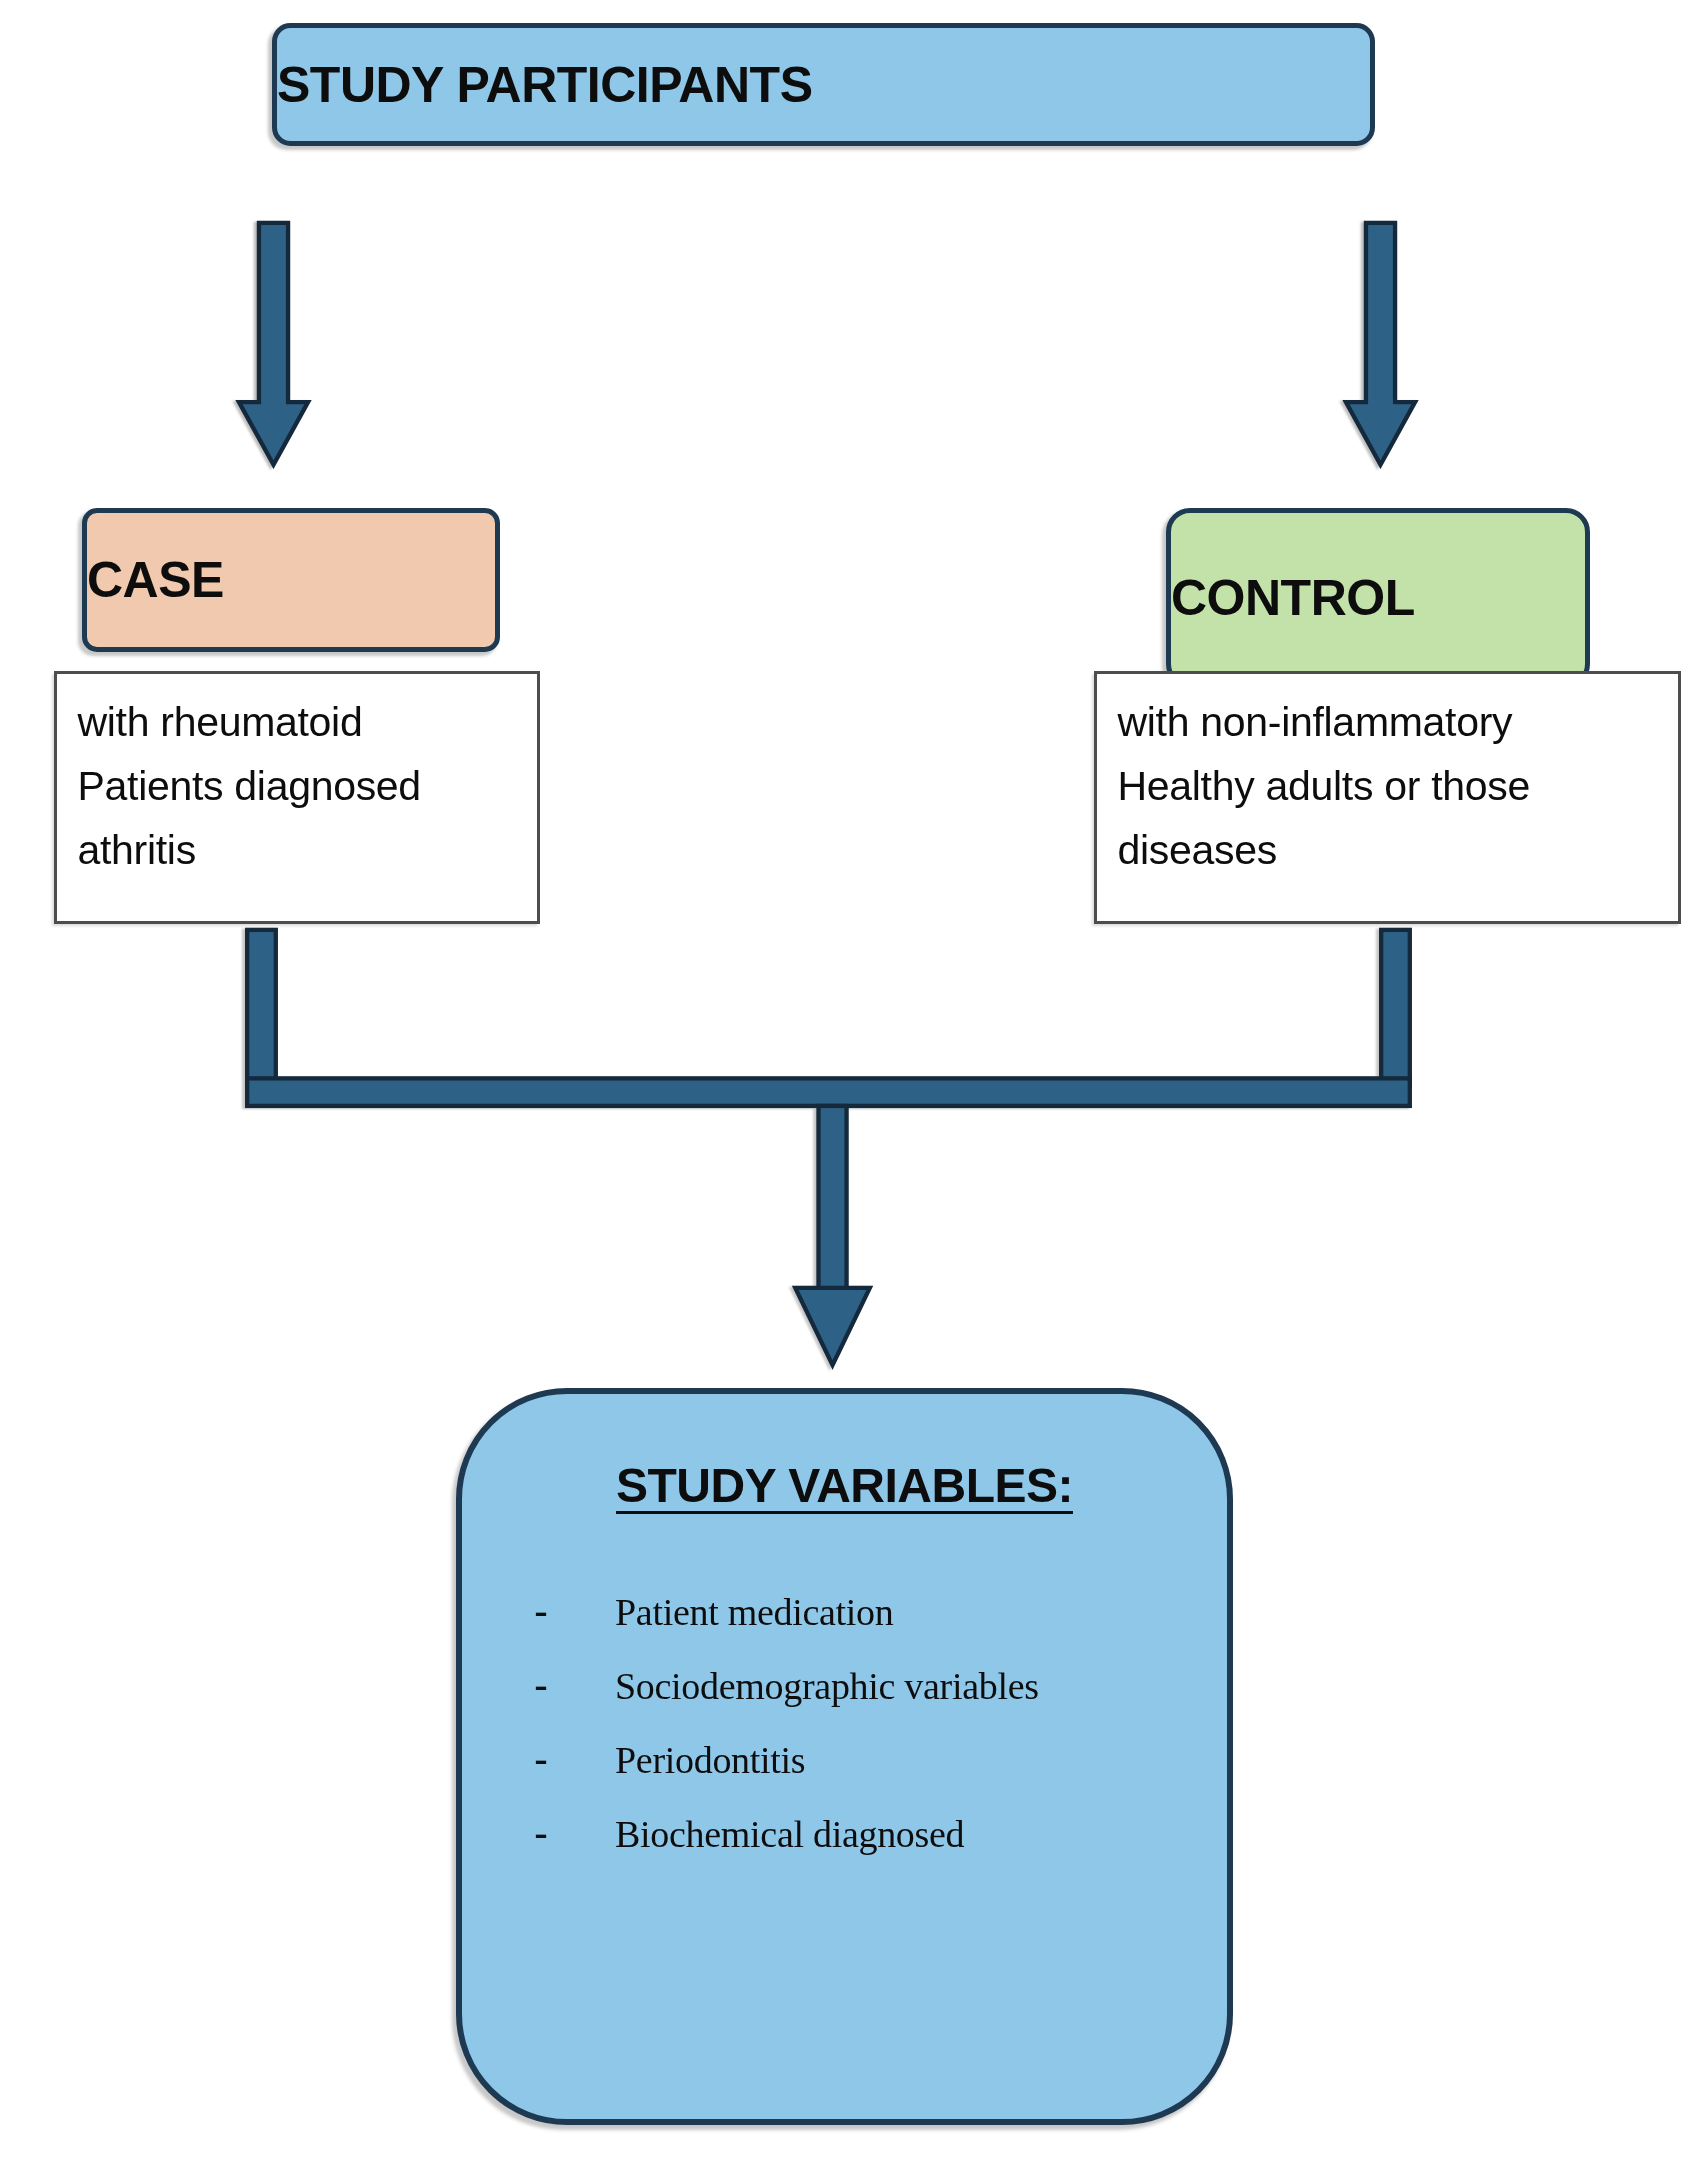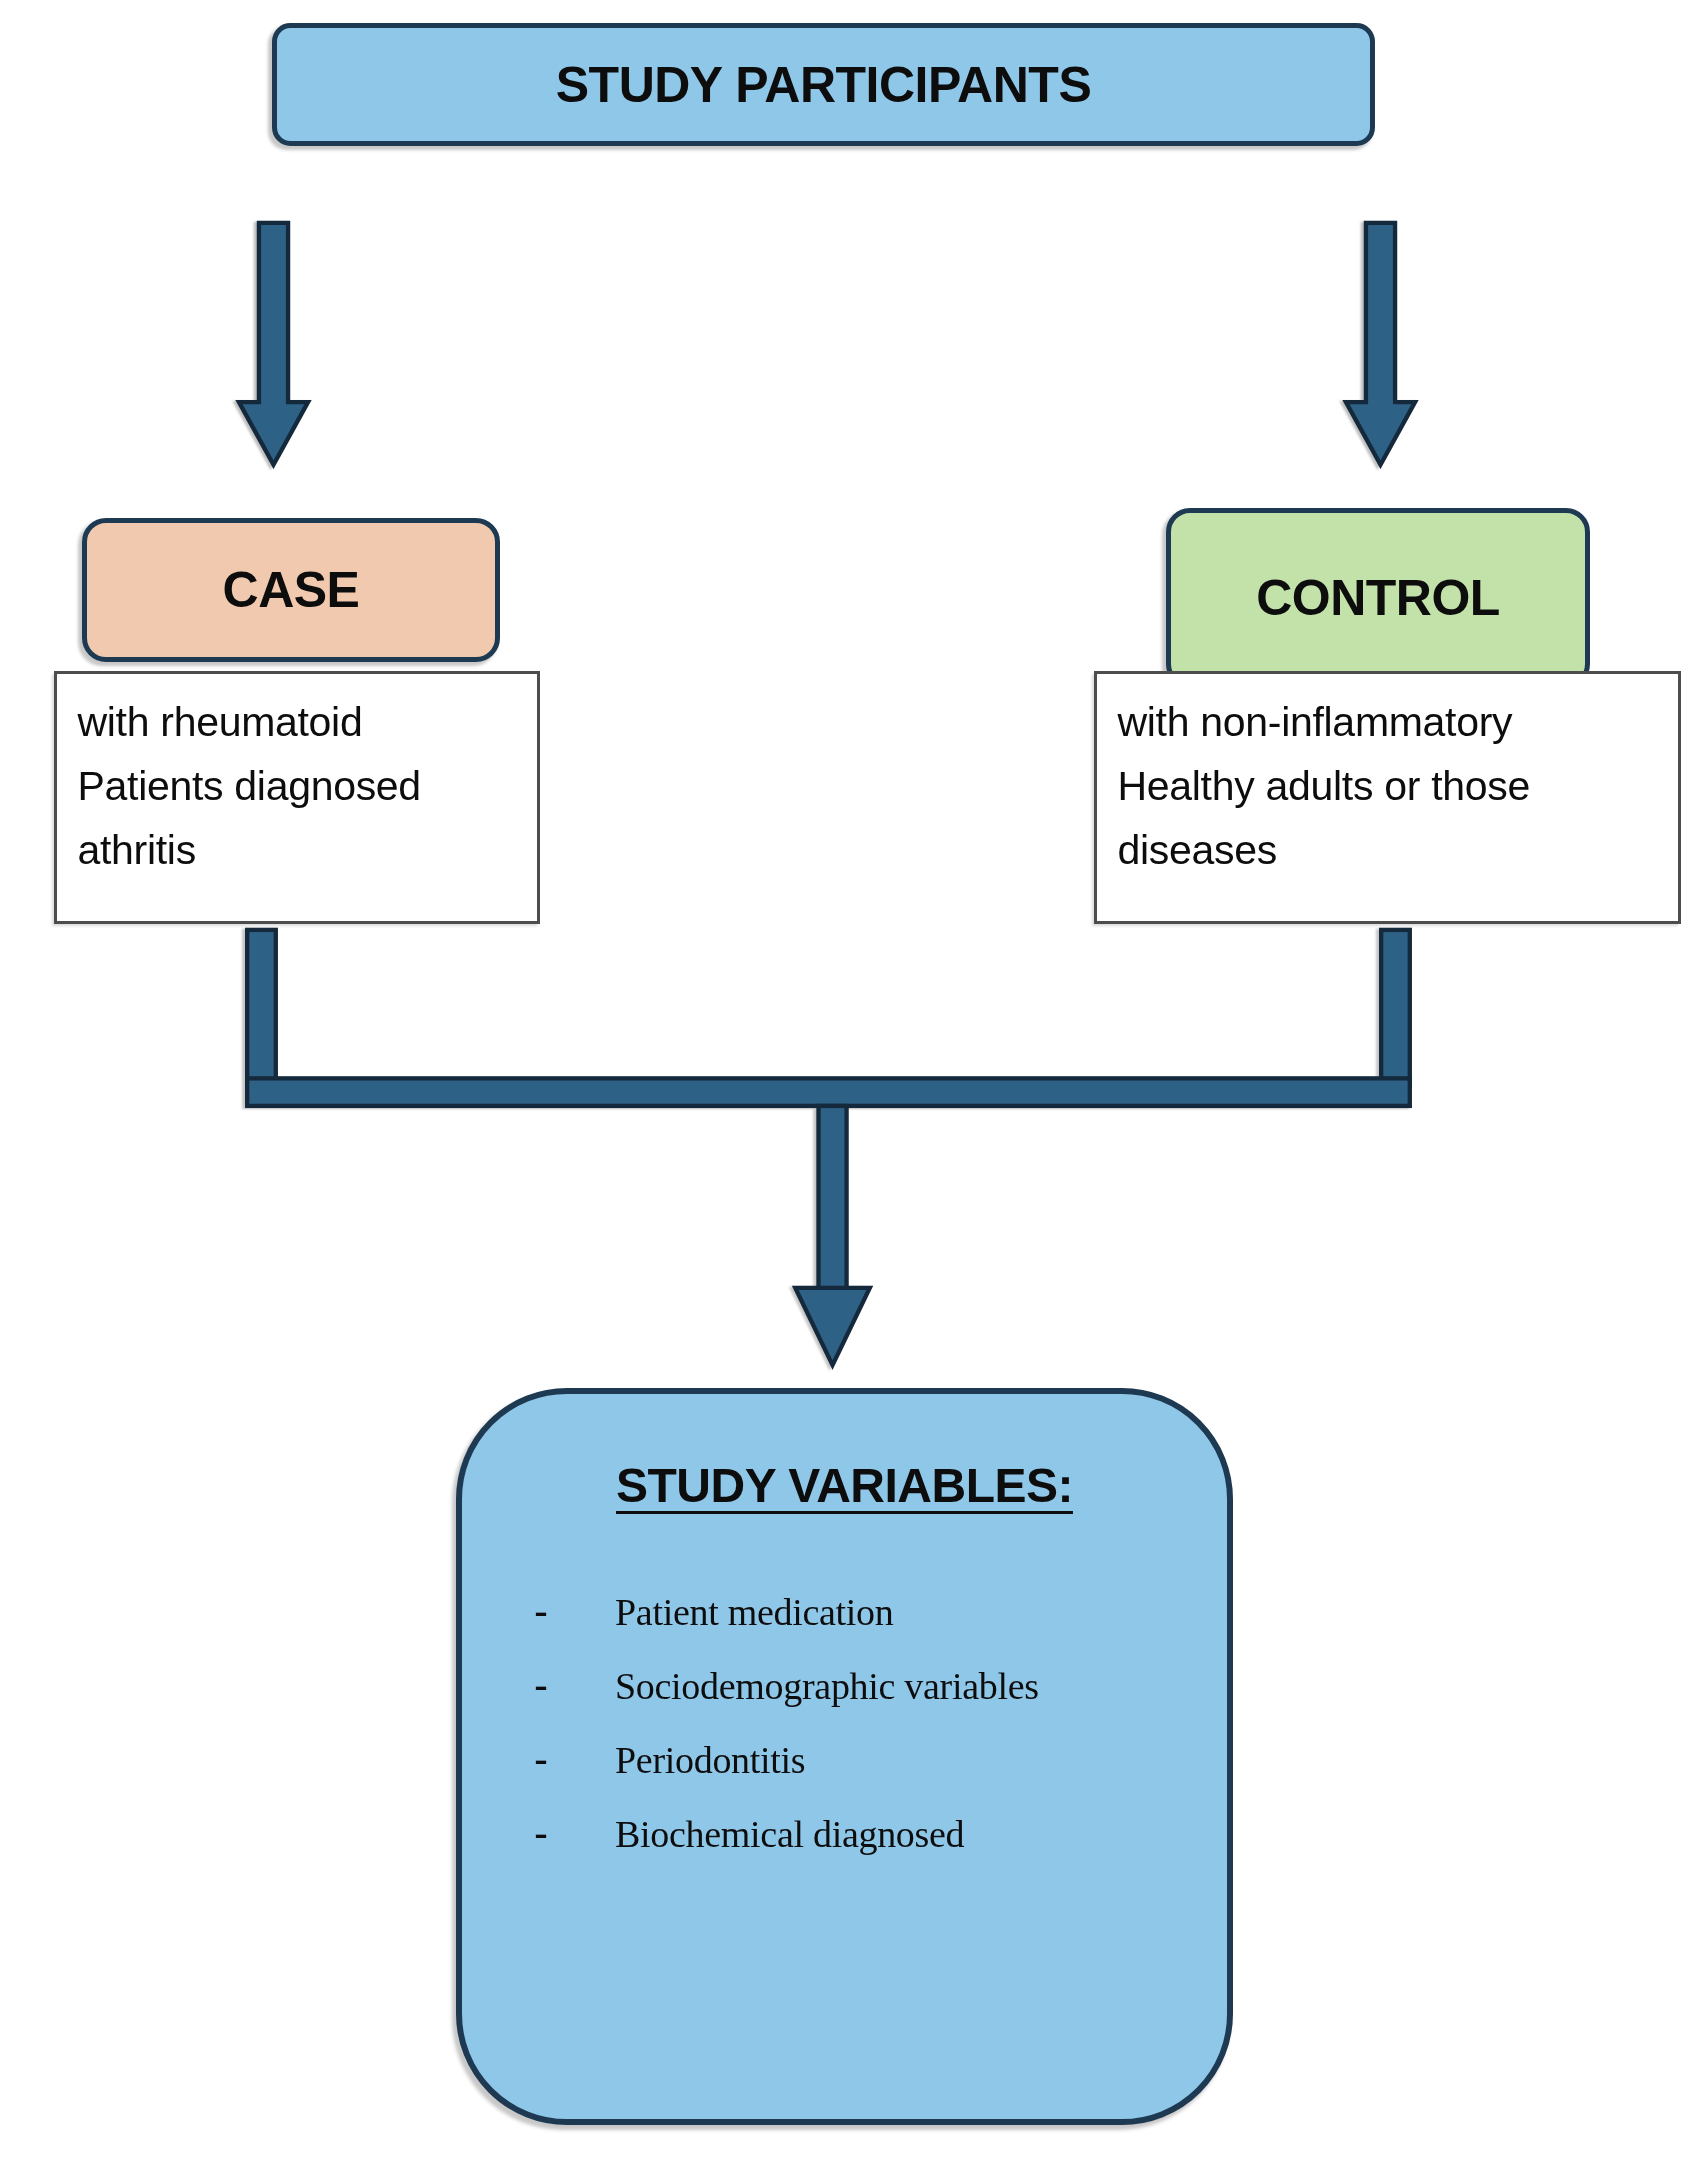--- a/index.html
+++ b/index.html
@@ -6,28 +6,28 @@
   body{
     width:1705px;height:2161px;position:relative;overflow:hidden;
     font-family:"Liberation Sans", sans-serif;color:#0d0d0d;
   }
   .canvas{position:absolute;inset:0;}
 
   
   .flowbox{
     position:absolute;box-sizing:border-box;
     border:5.4px solid #1e3a52;border-radius:18.4px;
-    display:flex;align-items:center;justify-content:center;
+    display:flex;align-items:center;justify-content:flex-start;
     box-shadow:-3.2px 3.8px 3.2px rgba(0,0,0,0.22);
   }
   .flowbox .lbl{
     font-weight:700;font-size:50px;letter-spacing:-0.5px;white-space:nowrap;
   }
   .box-participants{left:272px;top:23px;width:1103px;height:123px;background:#8fc7e9;}
-  .box-case{left:82px;top:508px;width:418px;height:144px;background:#f0c9ae;border-radius:24px;margin-top:10px;}
+  .box-case{left:82px;top:508px;width:418px;height:144px;background:#f0c9ae;border-radius:15px;}
   .box-control{left:1166px;top:508px;width:424px;height:180px;background:#c2e2aa;border-radius:24px;}
 
   
   .descbox{
     position:absolute;box-sizing:border-box;background:#ffffff;
     border:3.2px solid #4d4d4d;
     padding:16px 20.5px;
     box-shadow:-2.2px 2.7px 2.7px rgba(0,0,0,0.15);
   }
   .descbox .line{font-size:41px;line-height:64px;letter-spacing:-0.3px;white-space:nowrap;}

